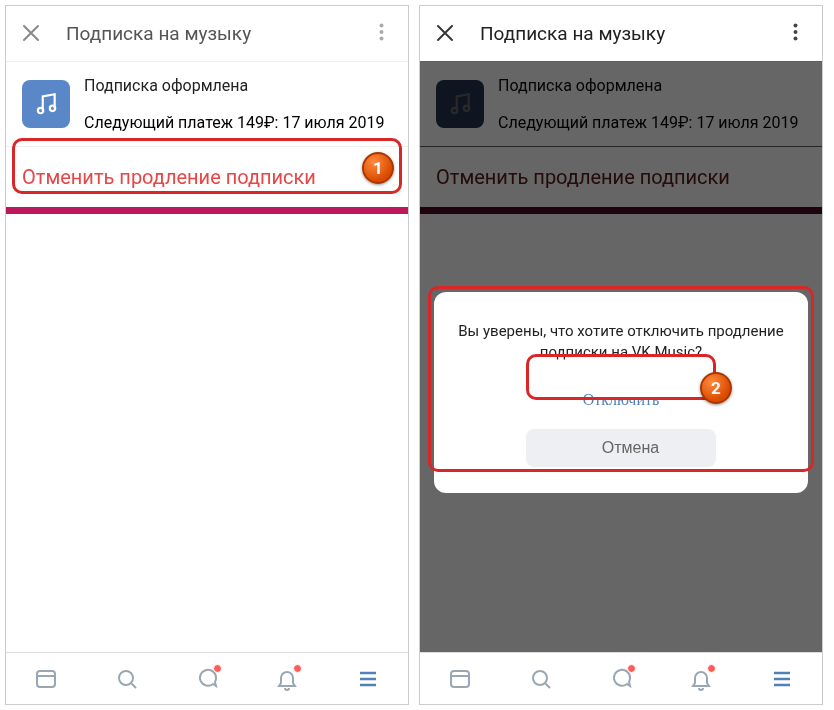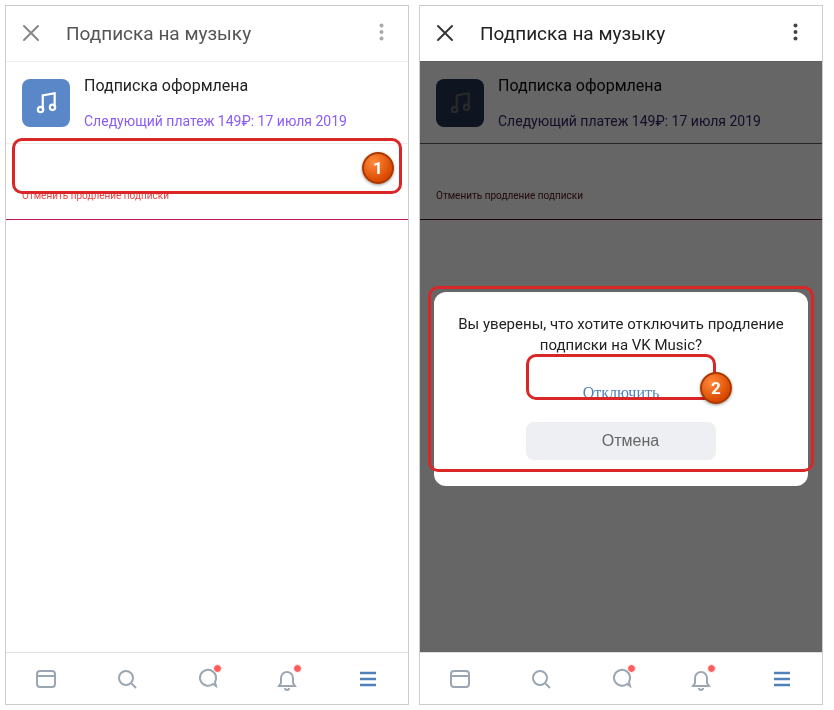--- a/index.html
+++ b/index.html
@@ -56,28 +56,27 @@
     background: #5a87c7;
     border-radius: 8px;
     display: flex;
     align-items: center;
     justify-content: center;
     color: #fff;
     margin-right: 14px;
   }
   .card-text { flex: 1; }
   .card-title { font-size: 16px; color: #222; margin-bottom: 18px; }
-  .card-sub { font-size: 14px; color: #8b5cf6; }
+  .card-sub { font-size: 16px; color: #000000; }
   .cancel-row {
     padding: 18px 16px;
-    font-size: 10px;
+    font-size: 20px;
     color: #e64646;
     cursor: pointer;
-    border-bottom: 1px solid #be185d;
-    margin-top: 28px;
+    border-bottom: 7px solid #be185d;
   }
   .content { flex: 1; position: relative; }
   .bottom-nav {
     height: 52px;
     display: flex;
     align-items: center;
     justify-content: space-around;
     border-top: 1px solid #ddd;
     background: #fff;
   }
@@ -109,20 +108,21 @@
     background: #fff;
     border-radius: 12px;
     padding: 22px 20px 16px;
     text-align: center;
   }
   .dialog-msg {
     font-size: 15px;
     color: #222;
     margin-bottom: 18px;
     line-height: 1.4;
+    margin-top: 7px;
   }
   .dialog-btn {
     display: block;
     width: 190px;
     margin: 0 auto 10px;
     padding: 10px 0;
     font-size: 16px;
     border-radius: 8px;
     cursor: pointer;
     border: none;

